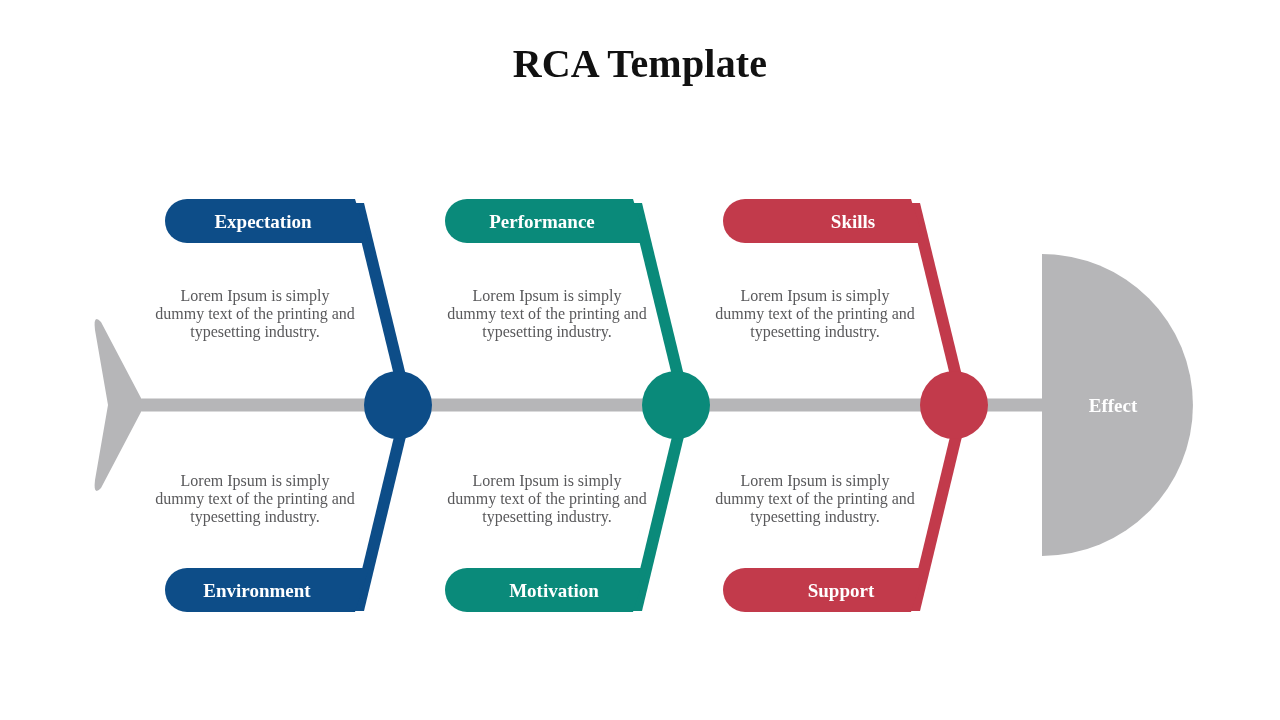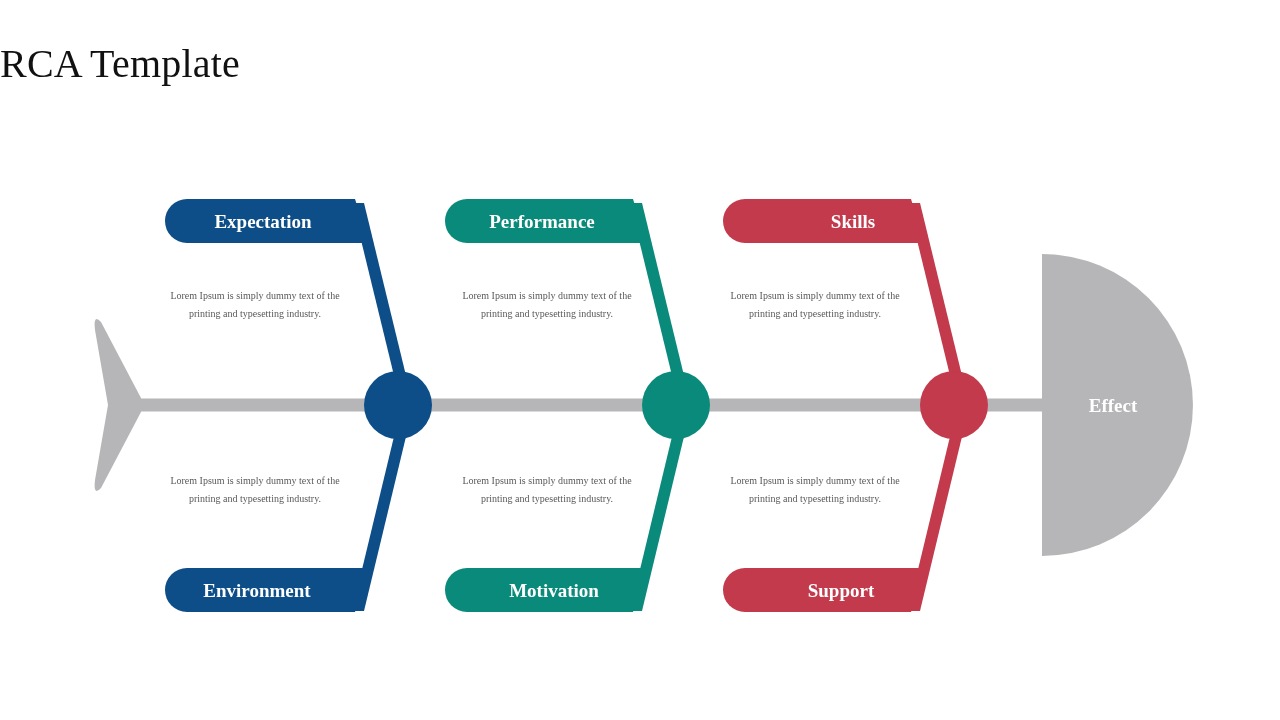--- a/index.html
+++ b/index.html
@@ -17,22 +17,23 @@
     position: relative;
     width: 1280px;
     height: 720px;
     background: #ffffff;
   }
   #page-title {
     position: absolute;
     top: 42px;
     left: 0;
     width: 1280px;
+    text-align: center;
     font-size: 40px;
-    font-weight: 400;
+    font-weight: 700;
     color: #111111;
     letter-spacing: 0.2px;
     line-height: 1.1;
   }
   #diagram {
     position: absolute;
     top: 0;
     left: 0;
     width: 1280px;
     height: 720px;
@@ -47,21 +48,21 @@
     font-family: "Liberation Serif", "DejaVu Serif", serif;
     font-weight: bold;
     font-size: 19px;
     fill: #ffffff;
   }
   .body-text {
     position: absolute;
     width: 200px;
     text-align: center;
     font-family: "Liberation Serif", "DejaVu Serif", serif;
-    font-size: 10px;
+    font-size: 16px;
     line-height: 18px;
     color: #59595b;
   }
 </style>
 </head>
 <body>
 
 <div id="slide">
 
   <div id="page-title">RCA Template</div>

